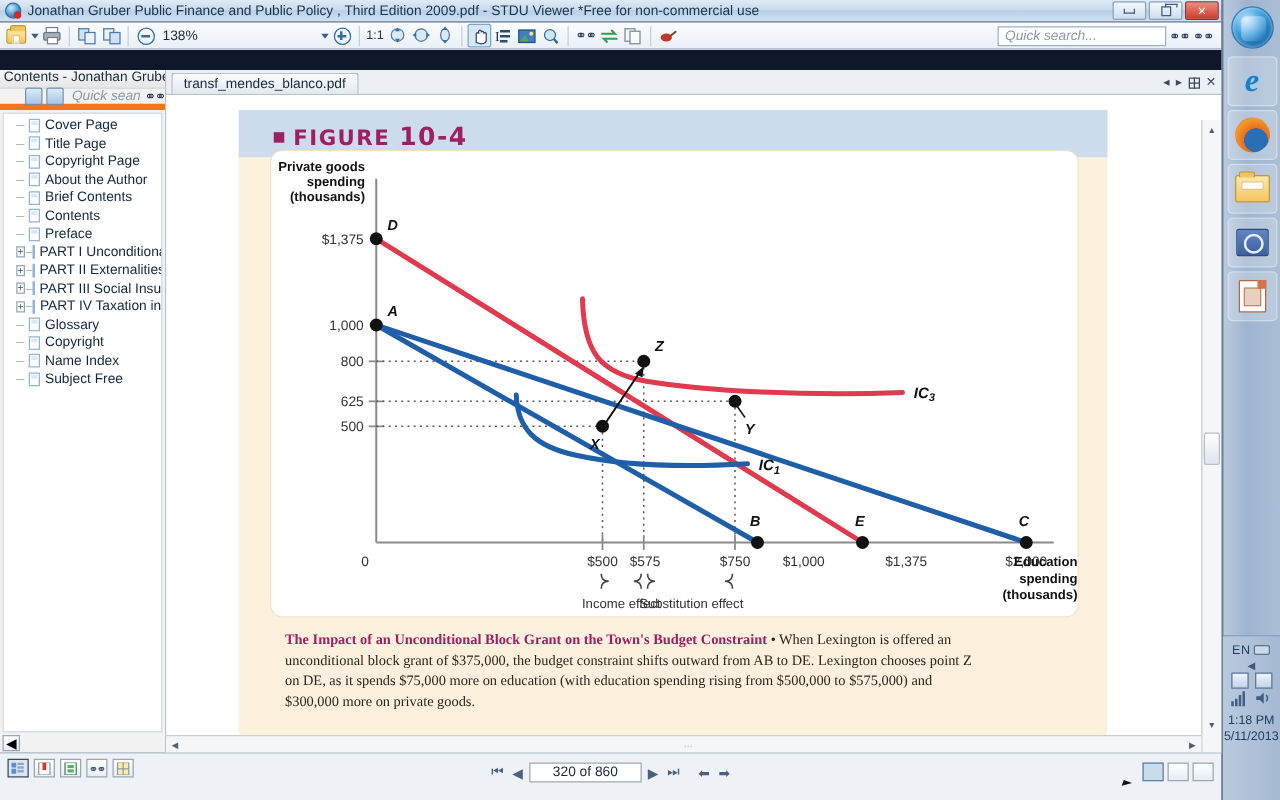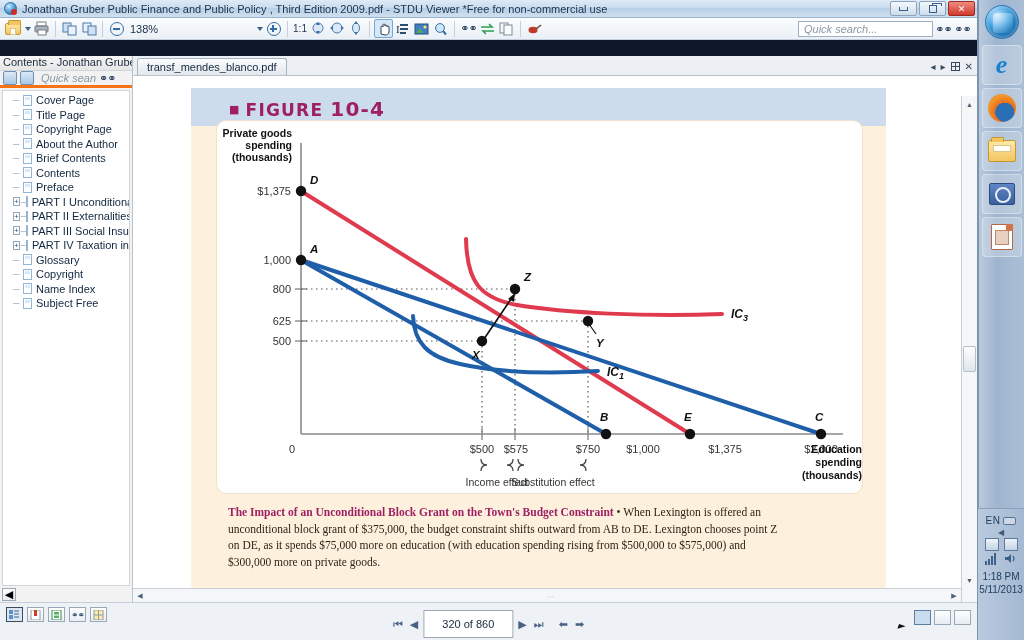--- a/index.html
+++ b/index.html
@@ -116,21 +116,21 @@
           background:#fff; border:1px solid #9bb1c7; font-style:italic; color:#8b98a6;
           font-size:11px; padding-left:5px; line-height:14px;}
   .binoc{ font-size:11px; color:#1b3350; letter-spacing:-1px;}
 
   
   .content{ position:absolute; top:56px; left:0; right:0; bottom:38px; display:flex; }
 
   .sidebar{ width:133px; background:#f2f2f2; border-right:1px solid #b9c3cd; display:flex; flex-direction:column;}
   .sb-head{ height:15px; background:linear-gradient(#f7f7f7,#e6e6e6); border-bottom:1px solid #cfd5db;
             font-size:11px; color:#1b2b3d; padding-left:3px; white-space:nowrap; overflow:hidden;}
-  .sb-tools{ height:17px; display:flex; align-items:center; gap:3px; padding-left:3px; border-bottom:3px solid #f97316;}
+  .sb-tools{ height:17px; display:flex; align-items:center; gap:3px; padding-left:3px; border-bottom:5px solid #f97316;justify-content:flex-end;}
   .sb-ic{ width:14px;height:14px; background:linear-gradient(#dceaf8,#a9c6e4); border:1px solid #6d90b5; border-radius:2px;}
   .sb-qs{ font-style:italic; color:#8b98a6; font-size:11px; margin-left:4px;}
   .tree{ flex:1; background:#fff; margin:2px 2px 0 2px; border:1px solid #cfd5db; overflow:hidden; padding-top:2px;}
   .tnode{ display:flex; align-items:center; height:14.5px; padding-left:10px; font-size:11px; color:#11273f; white-space:nowrap;}
   .tdash{ width:10px; color:#9aa7b4; font-size:9px; }
   .texp{ width:9px;height:9px;border:1px solid #94a6b8;background:#fff;font-size:8px;line-height:7px;text-align:center;color:#2d5580; margin-right:1px;}
   .tpage{ width:9px;height:11px; background:#fff; border:1px solid #93b4d4; margin-right:4px; position:relative;}
   .tpage:after{content:"";position:absolute;left:1px;top:1px;right:1px;height:3px;background:#dbe9f7;}
   .sb-bottom{ height:16px; display:flex; align-items:center; padding-left:2px; }
 
@@ -144,21 +144,21 @@
   .tabctl{ position:absolute; right:4px; bottom:3px; display:flex; gap:5px; align-items:center; font-size:10px; color:#3a4a5c;}
   .tabctl .gridi{ width:9px;height:9px;border:1px solid #3a4a5c; position:relative;}
   .tabctl .gridi:after{content:"";position:absolute;left:3px;top:-1px;width:1px;height:9px;background:#3a4a5c;}
   .tabctl .gridi:before{content:"";position:absolute;top:3px;left:-1px;height:1px;width:9px;background:#3a4a5c;}
 
   .pagearea{ flex:1; position:relative; overflow:hidden; background:#fff; }
   .page{ position:absolute; left:58px; top:12px; width:695px; height:503px; background:#fff; }
 
   
   .fig-band{ position:absolute; left:0; top:0; width:695px; height:38px; background:#ccdcec; }
-  .fig-title{ position:absolute; left:38px; top:9px; font-size:17px; font-weight:bold; color:#9e1f63;
+  .fig-title{ position:absolute; left:27px; top:9px; font-size:17px; font-weight:bold; color:#9e1f63;
               letter-spacing:1.2px; font-family:"DejaVu Sans", sans-serif;}
   .fig-title .bul{ font-size:11px; vertical-align:3px; margin-right:5px;}
   .fig-title .num{ font-size:20px; }
   .fig-body{ position:absolute; left:0; top:38px; width:695px; height:465px; background:#fdf1dd;
              border-bottom-left-radius:7px; border-bottom-right-radius:7px;}
   .plotcard{ position:absolute; left:26px; top:-5px; width:645px; height:372px; background:#fff;
              border-radius:9px; box-shadow:0 0 0 1px #f1e3cb; }
   .caption{ position:absolute; left:37px; top:378px; width:560px; font-size:11.5px; color:#2c2418;
             line-height:16.5px; font-family:"Liberation Serif", serif;}
   .caption b{ color:#9e1f63; }
@@ -175,21 +175,21 @@
   .hs-dots{ position:absolute; left:50%; top:4px; font-size:7px; color:#9aa7b4; letter-spacing:1px;}
 
   
   .statusbar{ position:absolute; left:0; right:0; bottom:0; height:38px; background:#eef1f5; border-top:1px solid #c3cfdc;}
   .sb-icons{ position:absolute; left:6px; top:4px; display:flex; align-items:center; gap:4px;}
   .sbi{ width:17px;height:15px; border:1px solid #9aa7b4; background:linear-gradient(#ffffff,#e8edf3);
         display:flex;align-items:center;justify-content:center; }
   .sbi.sel{ border-color:#3b4c5e; background:#dde6ef;}
   .nav{ position:absolute; left:50%; transform:translateX(-50%); top:7px; display:flex; align-items:center; gap:3px;}
   .navbtn{ font-size:11px; color:#4a6282; padding:0 2px;}
-  .pagebox{ width:90px;height:28px;background:#fff;border:1px solid #9aa7b4; font-size:11px; color:#16293f;
+  .pagebox{ width:90px;height:16px;background:#fff;border:1px solid #9aa7b4; font-size:11px; color:#16293f;
             display:flex;align-items:center;justify-content:center;}
   .st-right{ position:absolute; right:6px; top:7px; display:flex; gap:3px; align-items:center;}
   .stb{ width:17px;height:15px;border:1px solid #9aa7b4;background:linear-gradient(#fff,#e6ecf3);}
   .stb.sel{ background:#c9dcee; border-color:#5e7f9f;}
   .cursor-ar{ position:absolute; left:898px; top:625px; width:0;height:0;
               border-left:7px solid #111; border-bottom:5px solid transparent; border-top:0 solid transparent;
               transform:rotate(20deg); }
 </style>
 </head>
 <body>

